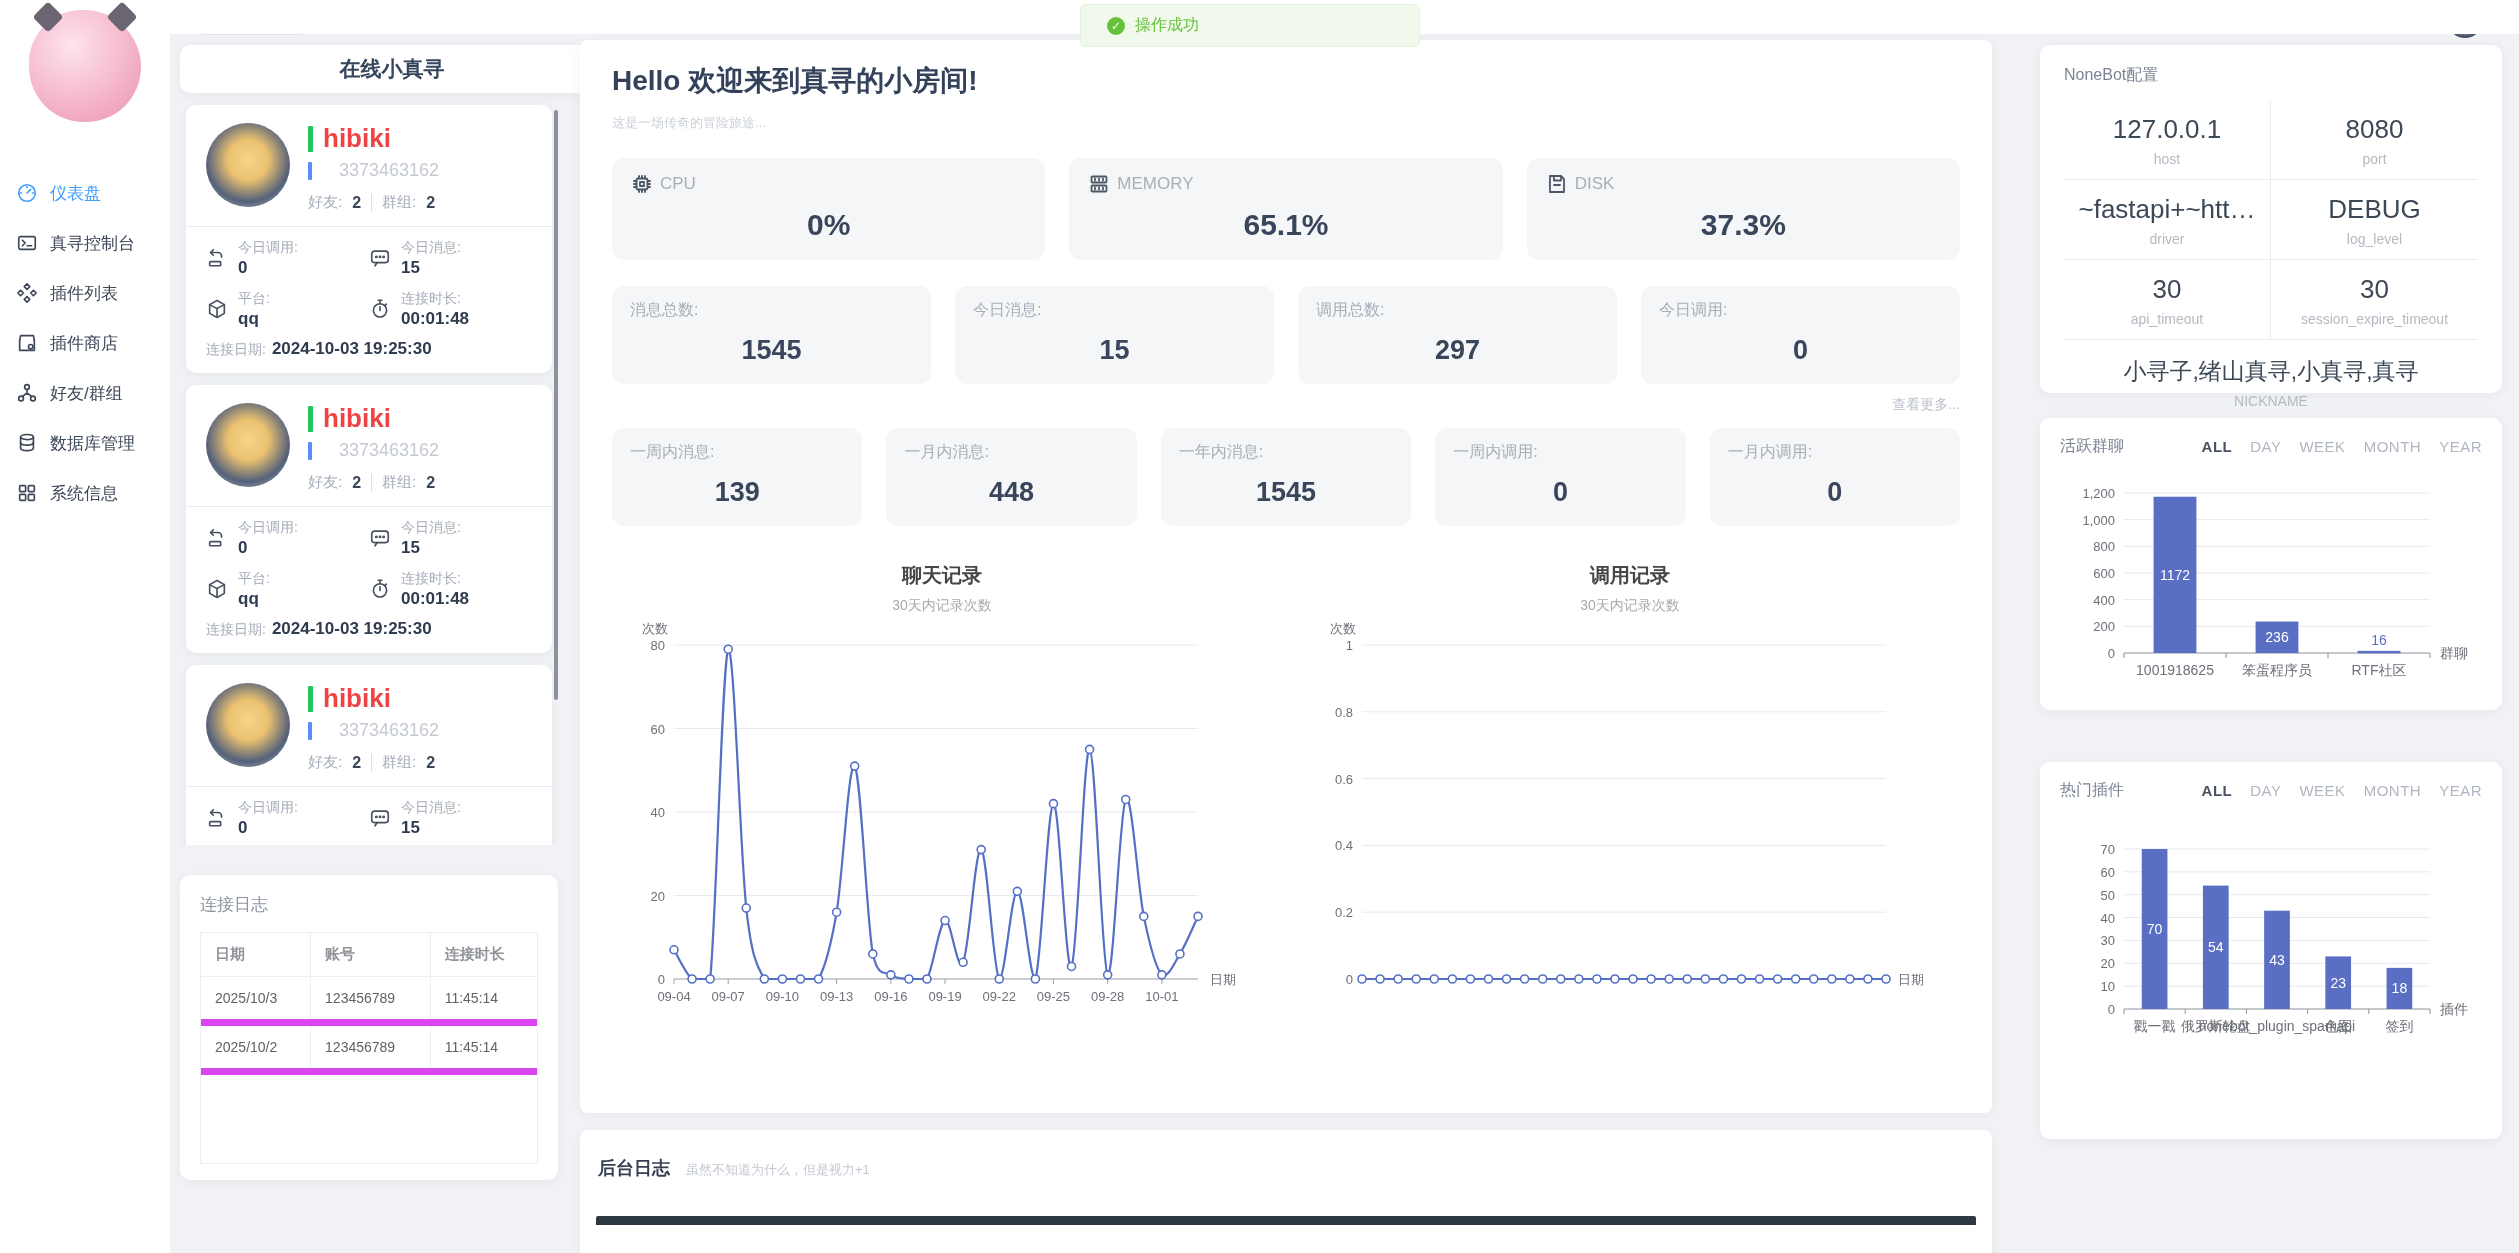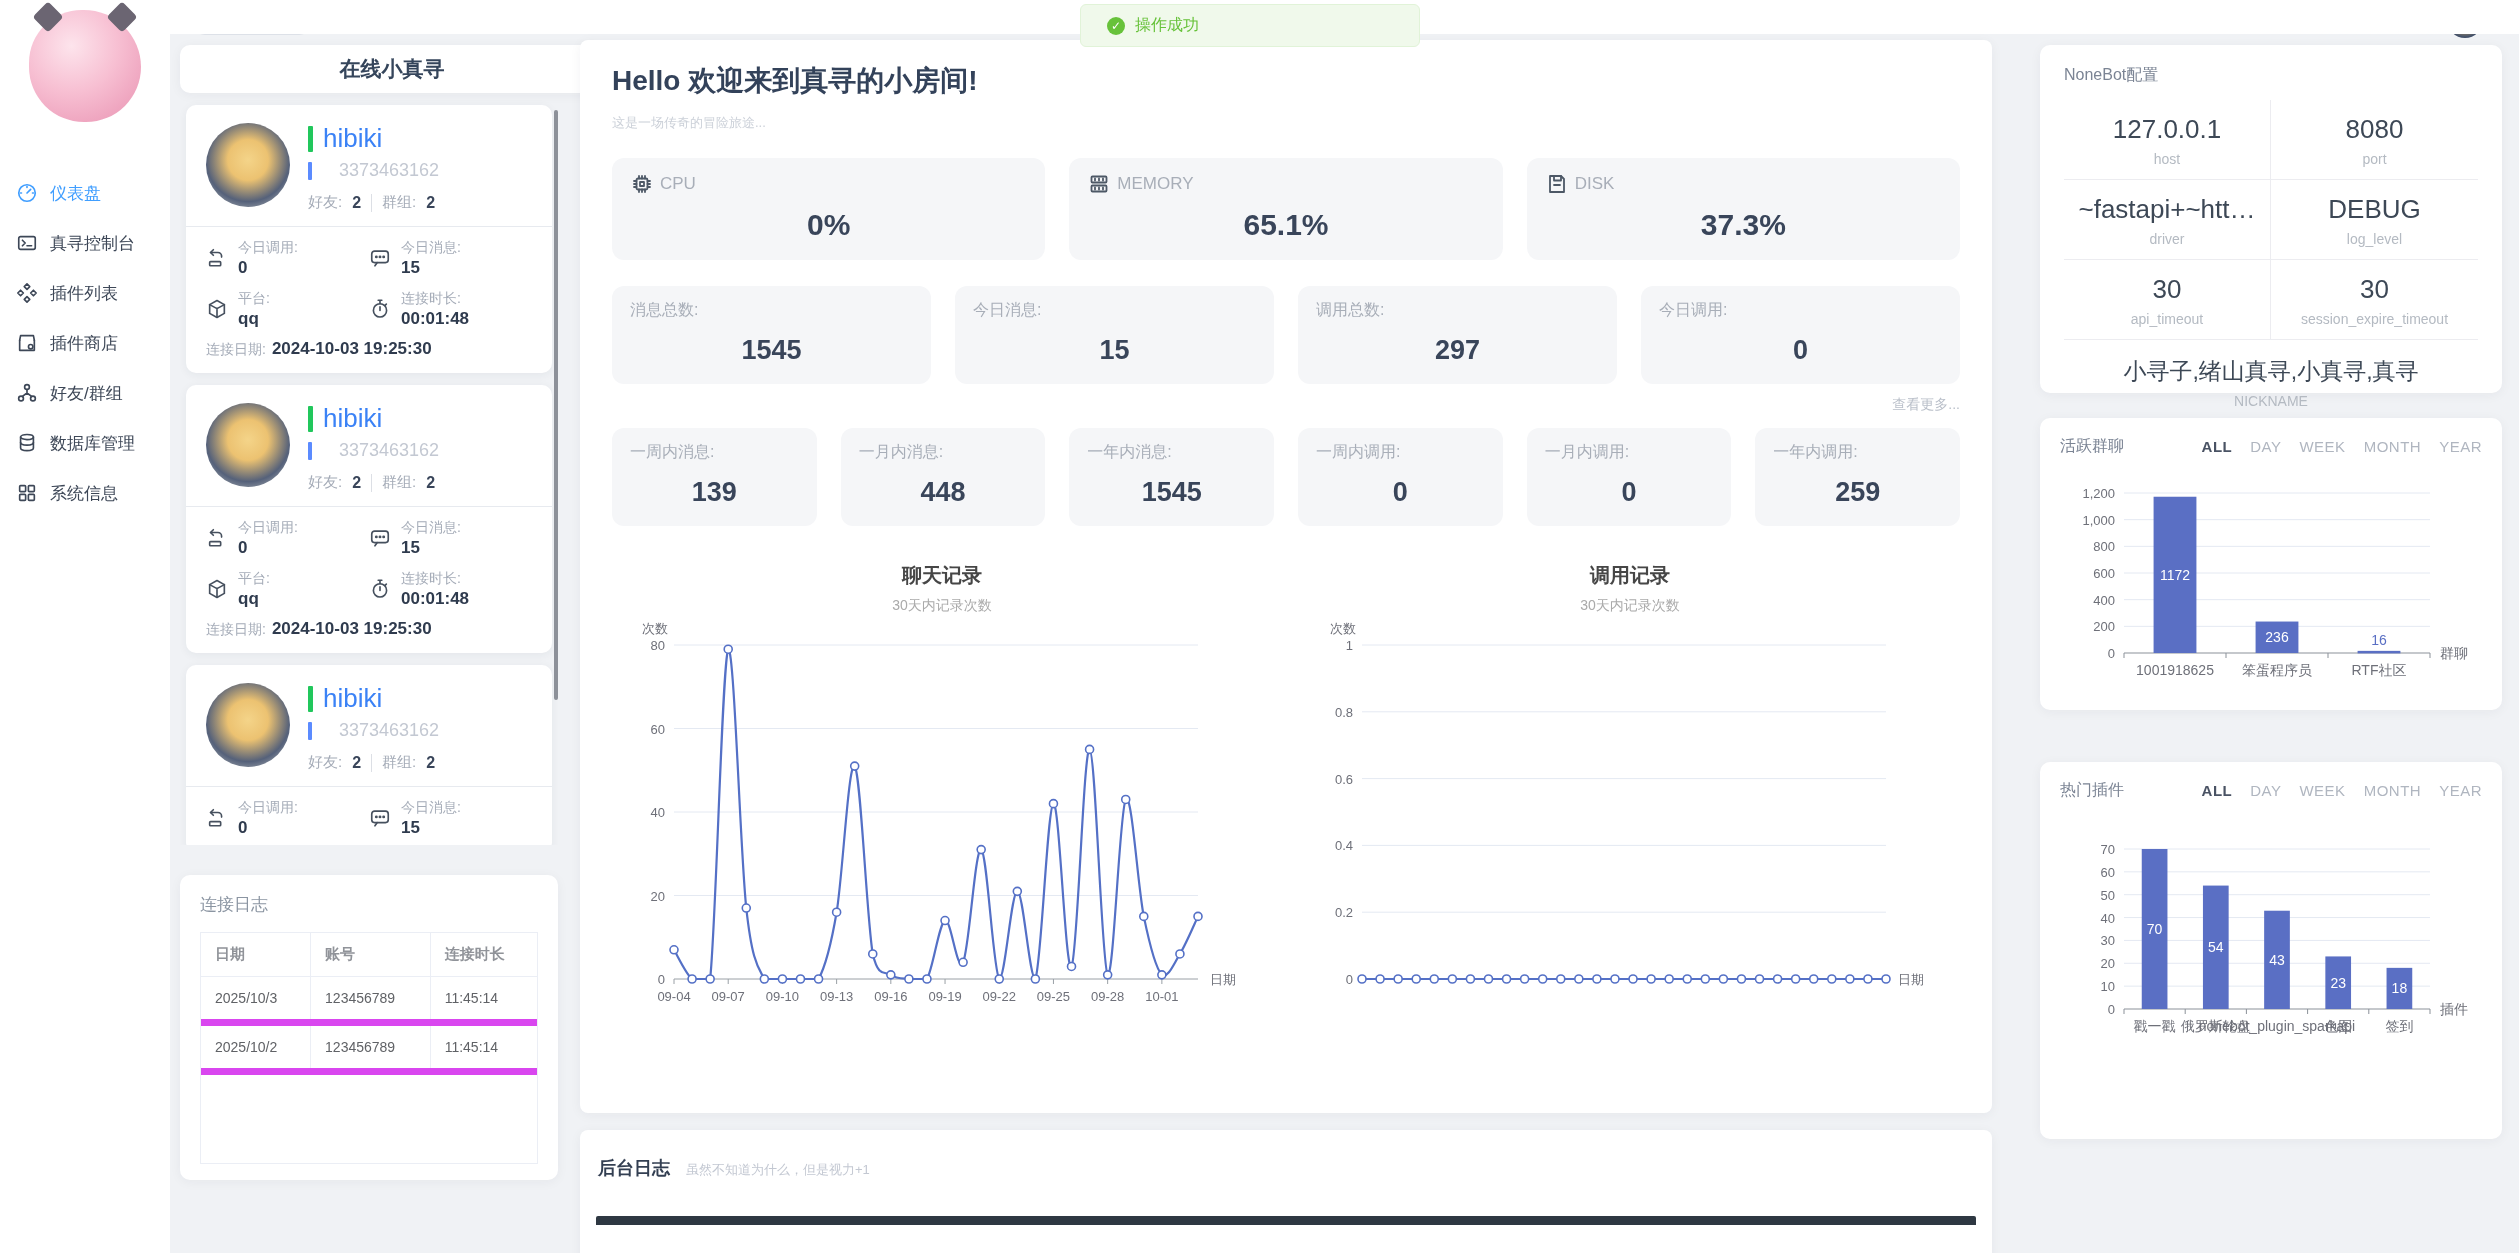--- a/index.html
+++ b/index.html
@@ -65,21 +65,21 @@
     font-size:21px; font-weight:bold; color:#35455b;
   }
   .bot-list { position:absolute; left:180px; top:100px; width:378px; height:745px; overflow:hidden; }
   .bot-scrollbar { position:absolute; right:0px; top:10px; width:4px; height:590px; border-radius:2px; background:#8d9199; z-index:3; cursor:pointer; }
   .bot-card { width:366px; margin:5px 0 12px 6px; border-radius:10px; background:#fff; box-shadow:0 2px 10px rgba(31,45,61,.06); padding:18px 20px 14px; }
   .bot-top { display:flex; gap:18px; }
   .bot-avatar {
     width:84px; height:84px; border-radius:50%; flex:none;
     background:radial-gradient(circle at 50% 44%, #f4d489 0%, #ecc271 32%, #55617a 66%, #33405288 82%, #2e3a4a 100%);
   }
-  .bot-name { display:flex; align-items:center; gap:10px; font-size:26px; font-weight:normal; color:#3b82f6; }
+  .bot-name { display:flex; align-items:center; gap:10px; font-size:26px; font-weight:bold; color:#ef4444; }
   .bot-name .vbar { width:5px; height:26px; background:#21c75c; border-radius:1px; }
   .bot-id { display:flex; align-items:center; gap:27px; font-size:18px; color:#c3c8d2; margin-top:6px; }
   .bot-id .vbar { width:4px; height:18px; background:#5b8bff; border-radius:1px; }
   .bot-meta { margin-top:12px; font-size:15px; color:#a5acb8; display:flex; align-items:center; gap:10px; }
   .bot-meta b { color:#39455a; font-size:16px; }
   .bot-meta .sep { width:1px; height:18px; background:#dcdfe5; }
   .bot-hr { border:none; border-top:1px solid #e7eaef; margin:14px -20px 12px; }
   .bot-stats { display:grid; grid-template-columns:1fr 1fr; row-gap:12px; }
   .bstat { display:flex; gap:10px; align-items:flex-start; }
   .bstat .ic { width:22px; height:22px; margin-top:8px; color:#46505e; }
@@ -533,24 +533,20 @@
         <div class="lbl">一年内消息:</div>
         <div class="mid">1545</div>
       </div>
       <div class="sbox">
         <div class="lbl">一周内调用:</div>
         <div class="mid">0</div>
       </div>
       <div class="sbox">
         <div class="lbl">一月内调用:</div>
         <div class="mid">0</div>
-      </div>
-      <div class="sbox">
-        <div class="lbl">一年内调用:</div>
-        <div class="mid">259</div>
       </div>
     </div>
   <div class="charts">
     <div class="chart-box">
       <div class="chart-title">聊天记录</div>
       <div class="chart-sub">30天内记录次数</div>
       <div><svg width="640" height="400">
             <line x1="52" x2="576" y1="364" y2="364" stroke="#9aa0a6" stroke-width="1"></line>
             <text x="43" y="369" text-anchor="end" font-size="13" fill="#6E7079">0</text>
             <line x1="52" x2="576" y1="280.5" y2="280.5" stroke="#e4e9f2" stroke-width="1"></line>

